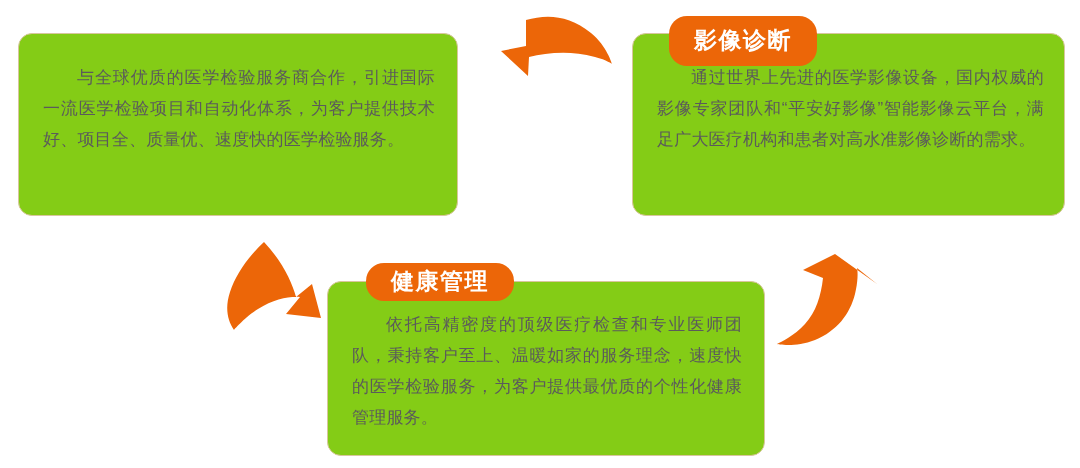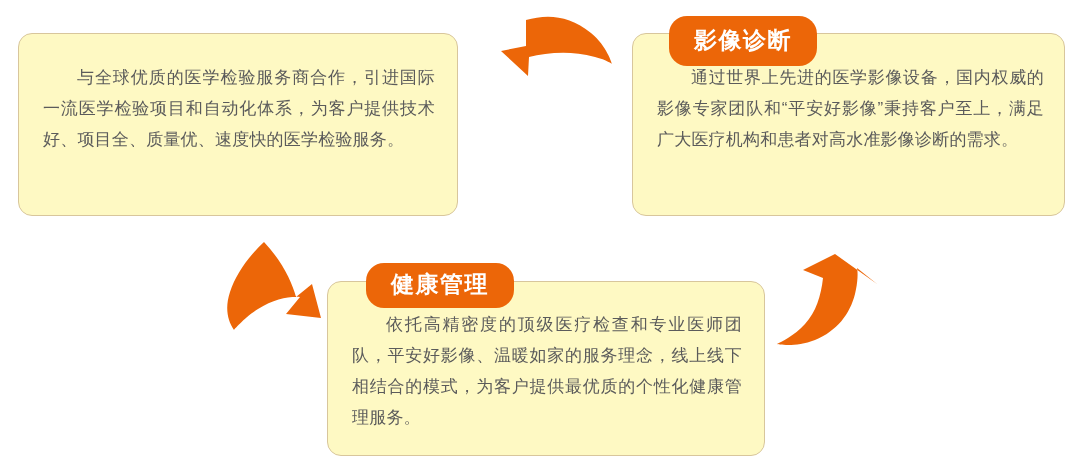--- a/index.html
+++ b/index.html
@@ -21,21 +21,21 @@
     width: 1080px;
     height: 468px;
   }
 
   
   .card {
     position: absolute;
     box-sizing: border-box;
     border: 1.6px solid #d8c69c;
     border-radius: 14px;
-    background: #fef9c3;
+    background: #84cc16;
   }
   .card-body {
     position: absolute;
     left: 0; right: 0;
     box-sizing: border-box;
     color: #5b5b5b;
     font-size: 17px;
     line-height: 31px;
     letter-spacing: 0.2px;
     text-align: justify;
@@ -91,21 +91,21 @@
     text-indent: 34px;
   }
 
   
   #card-health {
     left: 327px; top: 281px;
     width: 438px; height: 175px;
   }
   #badge-health {
     left: 366px; top: 263px;
-    width: 148px; height: 45px;
+    width: 148px; height: 38px;
   }
   #body-health {
     top: 27px;
     padding: 0 22px 0 24px;
     text-indent: 34px;
   }
 
   
   .arrow {
     position: absolute;
@@ -117,26 +117,26 @@
 </head>
 <body>
 
 <div id="stage">
 
   <div class="card" id="card-lab">
     <div class="card-body" id="body-lab">与全球优质的医学检验服务商合作，引进国际一流医学检验项目和自动化体系，为客户提供技术好、项目全、质量优、速度快的医学检验服务。</div>
   </div>
 
   <div class="card" id="card-imaging">
-    <div class="card-body" id="body-imaging">通过世界上先进的医学影像设备，国内权威的影像专家团队和“平安好影像”秉持客户至上，满足广大医疗机构和患者对高水准影像诊断的需求。</div>
+    <div class="card-body" id="body-imaging">通过世界上先进的医学影像设备，国内权威的影像专家团队和“平安好影像”智能影像云平台，满足广大医疗机构和患者对高水准影像诊断的需求。</div>
   </div>
   <div class="badge" id="badge-imaging">影像诊断</div>
 
   <div class="card" id="card-health">
-    <div class="card-body" id="body-health">依托高精密度的顶级医疗检查和专业医师团队，平安好影像、温暖如家的服务理念，线上线下相结合的模式，为客户提供最优质的个性化健康管理服务。</div>
+    <div class="card-body" id="body-health">依托高精密度的顶级医疗检查和专业医师团队，秉持客户至上、温暖如家的服务理念，速度快的医学检验服务，为客户提供最优质的个性化健康管理服务。</div>
   </div>
   <div class="badge" id="badge-health">健康管理</div>
 
   <svg class="arrow" id="arrow-top" viewBox="0 0 118 78">
     <path d="M31 16 L31 42 L6 47 L33 72 L34 53
              C52 49 74 46 100 53
              C112 56 117 60 117 60
              C117 60 112 42 96 29
              C74 11 52 10 31 16 Z" fill="#ec6608"></path>
   </svg>

